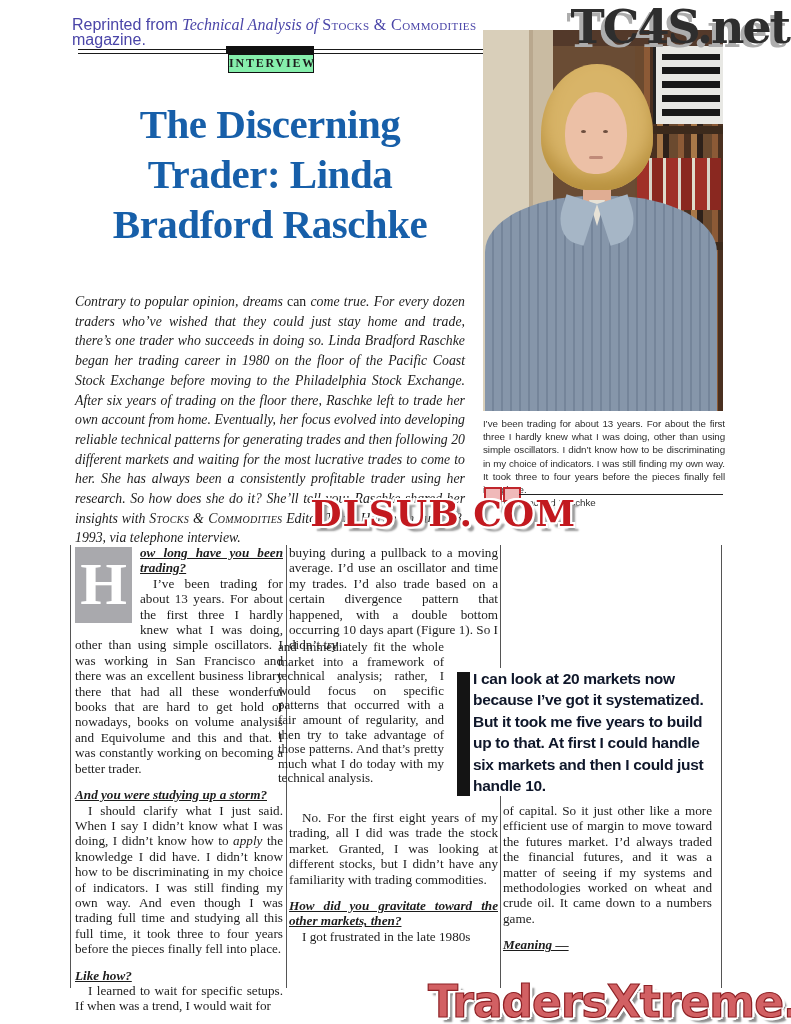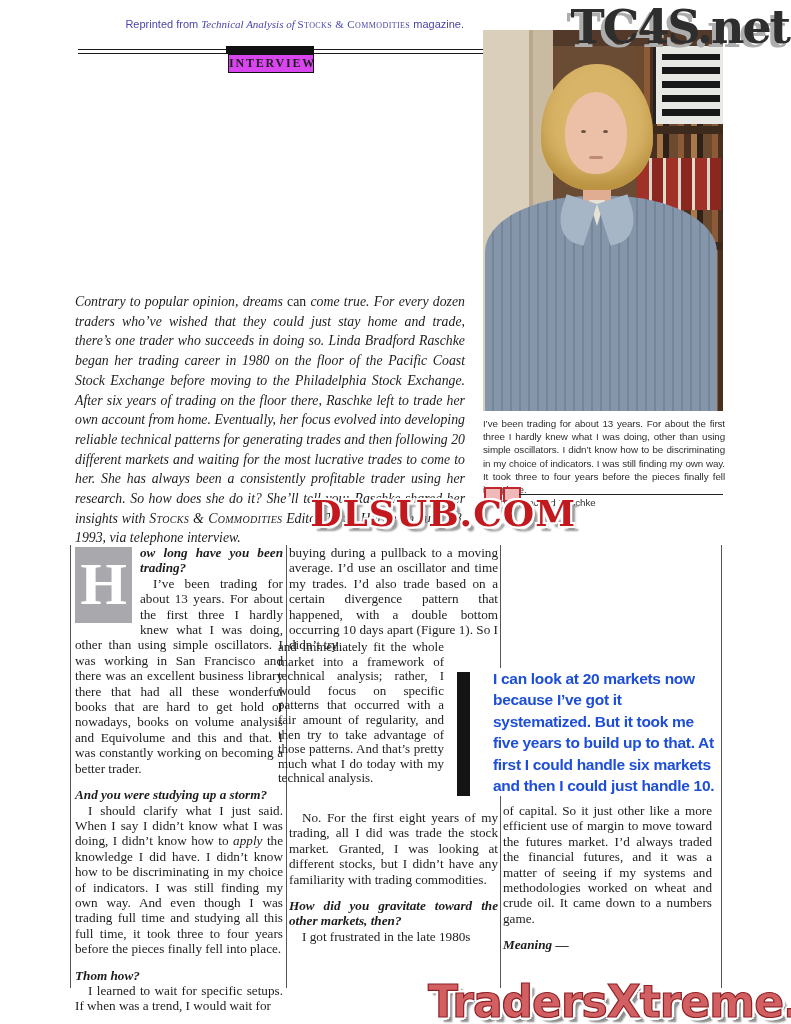--- a/index.html
+++ b/index.html
@@ -1,29 +1,29 @@
 <!DOCTYPE html>
 <html><head>
 <meta charset="utf-8">
 <style>
   html,body{margin:0;padding:0;background:#888;}
   .page{position:relative;width:791px;height:1024px;background:#ffffff;overflow:hidden;
         font-family:"Liberation Serif",serif;color:#1c1c1c;}
   .abs{position:absolute;}
 
   
-  .hdr{left:40px;top:17px;width:424px;text-align:right;color:#4a45a8;
-       font-family:"Liberation Sans",sans-serif;font-size:11px;line-height:15px;}
+  .hdr{left:72px;top:17px;width:424px;text-align:left;color:#4a45a8;
+       font-family:"Liberation Sans",sans-serif;font-size:16px;line-height:15px;}
   .hdr .it{font-family:"Liberation Serif",serif;font-style:italic;}
   .hdr .sc{font-family:"Liberation Serif",serif;font-variant:small-caps;letter-spacing:.4px;}
   .hdr .b{font-weight:bold;}
   .double-rule{left:78px;top:49px;width:405px;height:3px;
        border-top:1.5px solid #1a1a1a;border-bottom:1.5px solid #1a1a1a;}
   .int-bar{left:226px;top:46px;width:88px;height:8px;background:#111;}
-  .int-box{left:228px;top:54px;width:84px;height:17px;background:#d946ef;border:1.3px solid #111;
+  .int-box{left:228px;top:54px;width:84px;height:17px;background:#86efac;border:1.3px solid #111;
        text-align:center;font-weight:bold;font-size:12px;line-height:17px;letter-spacing:1.8px;z-index:3;}
 
   
   .wm-tc4s{right:2px;top:0px;width:260px;text-align:right;z-index:9;
        font-family:"DejaVu Serif",serif;font-weight:bold;font-size:46px;letter-spacing:-2px;
        color:#2e2e2e;text-shadow:-4px 4px 0 #adadad;}
   .wm-dlsub{left:236px;top:492px;width:340px;text-align:right;z-index:9;
        font-family:"DejaVu Serif",serif;font-weight:bold;font-size:36px;letter-spacing:1px;
        color:#c2191f;
        text-shadow:-2px -2px 0 #fff,2px -2px 0 #fff,-2px 2px 0 #fff,2px 2px 0 #fff,
@@ -81,42 +81,47 @@
        font-size:9.8px;line-height:13.2px;letter-spacing:-0.1px;color:#2e2e2e;text-align:justify;}
   .cap-attr{text-align:left;}
   .cap-rule{left:519px;top:494px;width:204px;height:0;border-top:1.6px solid #222;}
   .redsq{width:14px;height:11px;border:2.5px solid #c0262c;background:#f0b9b9;top:487px;}
 
   
   .vrule{top:545px;width:1px;height:443px;background:#555;}
   .col{font-size:13.2px;line-height:15.4px;text-align:justify;}
   .col p{margin:0;}
   .col p.ans{text-indent:13px;}
-  .q{font-weight:bold;font-style:italic;margin-top:11px !important;}
+  .q{font-weight:bold;font-style:italic;margin-top:11px !important;text-decoration:underline;}
   .dropcap{float:left;width:57px;height:76px;background:#a9a9ad;color:#fff;text-align:center;
        font-weight:bold;font-size:60px;line-height:74px;margin:2px 8px 2px 0;}
   .narrow{line-height:14.6px;font-size:13px;}
   .pq{left:457px;top:668px;width:260px;background:#fff;z-index:4;padding-left:0;}
   .pq-bar{position:absolute;left:0;top:4px;width:13px;height:124px;background:#141414;}
-  .pq-text{margin-left:36px;color:#1d4ed8;font-family:"Liberation Sans",sans-serif;
+  .pq-text{margin-left:16px;color:#0f172a;font-family:"Liberation Sans",sans-serif;
        font-weight:bold;font-size:15.5px;line-height:21.4px;letter-spacing:-0.3px;text-align:left;}
 </style>
 </head>
 <body>
 
 <div class="page">
 
   <div class="abs hdr">
     <div><span>Reprinted from </span><span class="it">Technical Analysis of </span><span class="sc">Stocks &amp; Commodities</span><span> magazine.</span></div>
   </div>
   <div class="abs wm-tc4s">TC4S.net</div>
   <div class="abs double-rule"></div>
   <div class="abs int-bar"></div>
   <div class="abs int-box">INTERVIEW</div>
 
+  <div class="abs title">
+    <div>The Discerning</div>
+    <div>Trader: Linda</div>
+    <div>Bradford Raschke</div>
+  </div>
 
   <div class="abs intro"><span>Contrary to popular opinion, dreams </span><span class="rm">can</span><span> come true. For every dozen traders who’ve wished that they could just stay home and trade, there’s one trader who succeeds in doing so. Linda Bradford Raschke began her trading career in 1980 on the floor of the Pacific Coast Stock Exchange before moving to the Philadelphia Stock Exchange. After six years of trading on the floor there, Raschke left to trade her own account from home. Eventually, her focus evolved into developing reliable technical patterns for generating trades and then following 20 different markets and waiting for the most lucrative trades to come to her. She has always been a consistently profitable trader using her research. So how does she do it? She’ll tell you: Raschke shared her insights with </span><span class="sc">Stocks &amp; Commodities</span><span> Editor Thom Hartle on June 18, 1993, via telephone interview.</span></div>
 
   <div class="abs photo">
     <div class="ph-shelf-r"></div>
     <div class="ph-shelfboard1"></div>
     <div class="ph-shelfboard2"></div>
     <div class="ph-whitebox">
         <div class="bars"></div>
       </div>
@@ -150,21 +155,21 @@
   <div class="abs vrule" style="left:286px;"></div>
   <div class="abs vrule" style="left:500px;"></div>
   <div class="abs vrule" style="left:721px;"></div>
 
   <div class="abs col" style="left:75px;top:545px;width:208px;">
     <span class="dropcap">H</span>
     <p class="q" style="margin-top:0 !important;">ow long have you been trading?</p>
     <p class="ans">I’ve been trading for about 13 years. For about the first three I hardly knew what I was doing, other than using simple oscillators. I was working in San Francisco and there was an excellent business library there that had all these wonderful books that are hard to get hold of nowadays, books on volume analysis and Equivolume and this and that. I was constantly working on becoming a better trader.</p>
     <p class="q">And you were studying up a storm?</p>
     <p class="ans"><span>I should clarify what I just said. When I say I didn’t know what I was doing, I didn’t know how to </span><i>apply</i><span> the knowledge I did have. I didn’t know how to be discriminating in my choice of indicators. I was still finding my own way. And even though I was trading full time and studying all this full time, it took three to four years before the pieces finally fell into place.</span></p>
-    <p class="q">Thom how?</p>
+    <p class="q">Like how?</p>
     <p class="ans">I learned to wait for specific setups. If when was a trend, I would wait for</p>
   </div>
 
   <div class="abs col" style="left:289px;top:545px;width:209px;">
     <p>buying during a pullback to a moving average. I’d use an oscillator and time my trades. I’d also trade based on a certain divergence pattern that happened, with a double bottom occurring 10 days apart (Figure 1). So I didn’t try</p>
   </div>
   <div class="abs col narrow" style="left:278px;top:640px;width:166px;">
     <p>and immediately fit the whole market into a framework of technical analysis; rather, I would focus on specific patterns that occurred with a fair amount of regularity, and then try to take advantage of those patterns. And that’s pretty much what I do today with my technical analysis.</p>
   </div>
   <div class="abs col" style="left:289px;top:810px;width:209px;">

